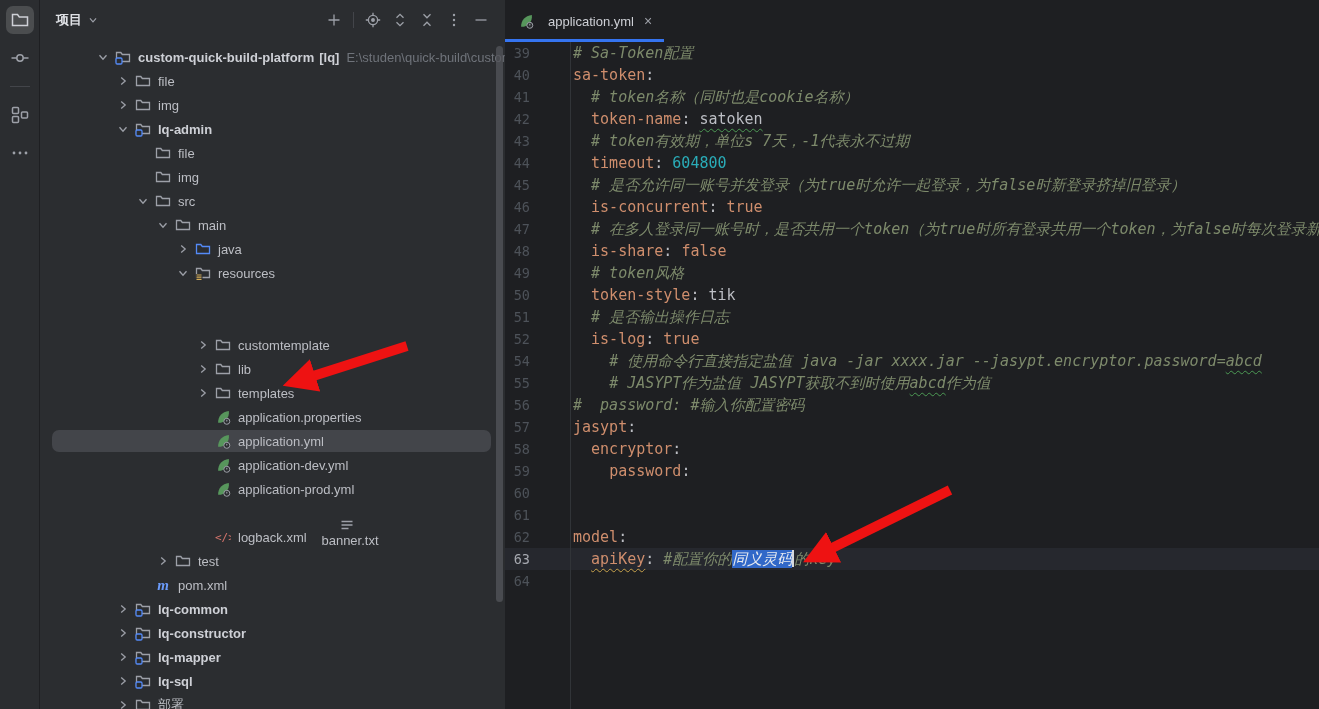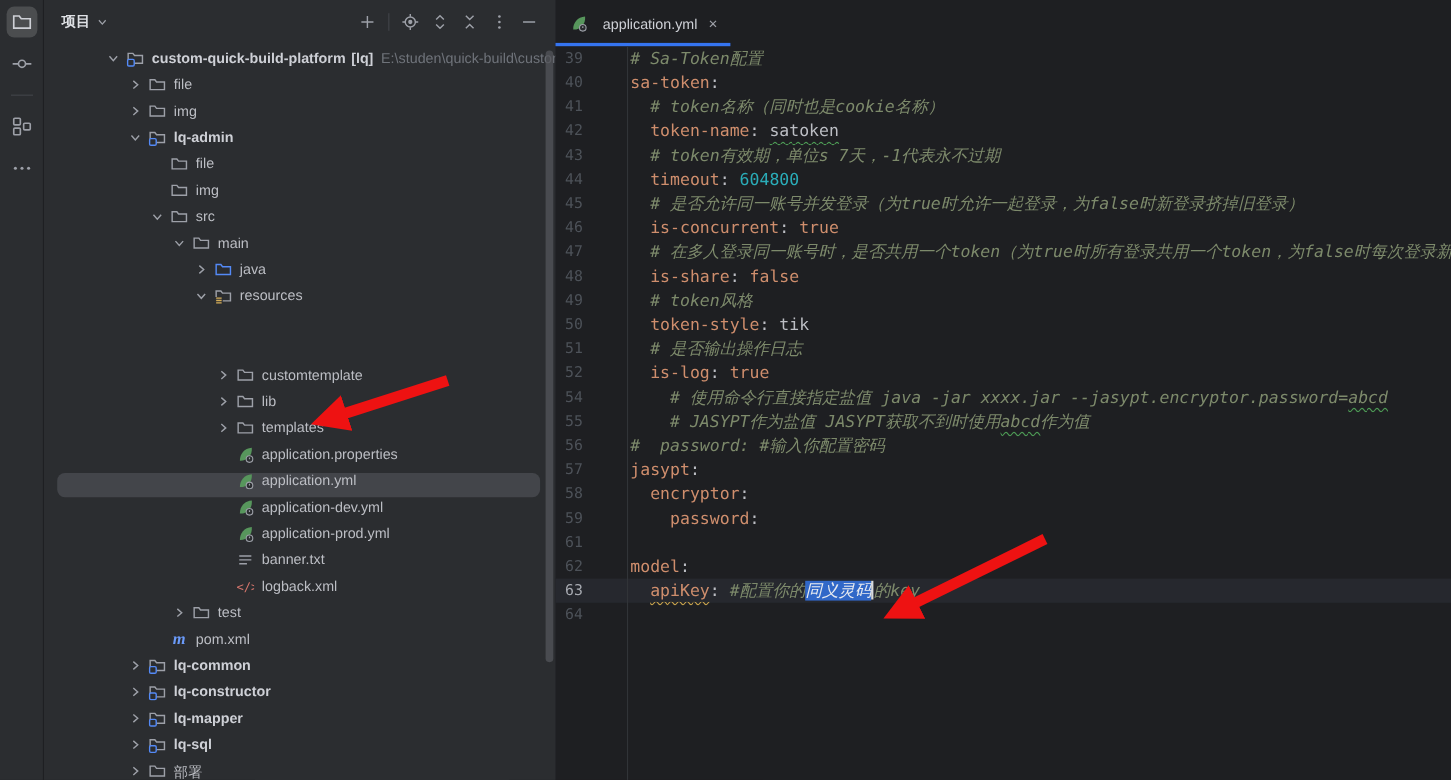--- a/index.html
+++ b/index.html
@@ -18,21 +18,21 @@
   .project-panel { width:465px; background:#2b2d30; flex:none; display:flex; flex-direction:column; position:relative; }
   .pp-header { height:40px; display:flex; align-items:center; padding:0 10px 0 16px; }
   .pp-title { color:#dfe1e5; font-size:13px; font-weight:600;text-align:right; }
   .pp-title-chev { margin-left:4px; display:flex; }
   .pp-spacer { flex:1; }
   .pp-tools { display:flex; align-items:center; gap:11px; margin-right:6px; }
   .tbicon { width:16px; height:16px; display:flex; align-items:center; justify-content:center; }
   .tb-divider { width:1px; height:16px; background:#43454a; }
 
   .tree { flex:1; overflow:hidden; padding-top:5px; font-size:13px; color:#bcbec4; position:relative; }
-  .trow { height:24px; display:flex; white-space:nowrap; position:relative; }
+  .trow { height:24px; display:flex; align-items:center; white-space:nowrap; position:relative; }
   .trow > * { position:relative; }
   .trow.selected::before { content:""; position:absolute; left:12px; right:14px; top:1px; bottom:1px;
                            background:#43454a; border-radius:7px; }
   .chev { width:20px; height:16px; display:flex; align-items:center; justify-content:flex-start; flex:none; }
   .ticon { width:16px; height:16px; margin-right:7px; flex:none; display:flex; align-items:center; justify-content:center; }
   .tlabel { color:#bcbec4; }
   .tlabel.bold { font-weight:700; color:#ced0d6; }
   .tsuffix { font-weight:700; color:#ced0d6; margin-left:5px; }
   .tpath { color:#6f737a; margin-left:7px; overflow:hidden; }
   .maven-m { font-family:"Liberation Serif","DejaVu Serif",serif; font-style:italic; font-weight:bold;
@@ -364,21 +364,21 @@
           <span class="chev"></span>
           <span class="ticon">
             <svg width="16" height="16" viewBox="0 0 16 16">
               <path d="M13.9 2.1c.4 3.5-.7 6.7-2.9 8.9-2 2-4.8 3-7.9 2.8C2.9 8.1 7 2.5 13.9 2.1z" fill="#57965c"></path>
               <circle cx="11.8" cy="12.3" r="3" fill="#2b2d30" stroke="#9da0a8" stroke-width="1"></circle>
               <path d="M11.8 10.8v1.6" stroke="#9da0a8" stroke-width="1.1"></path>
             </svg>
           </span>
           <span class="tlabel">application-prod.yml</span>
         </div>
-        <div class="trow" style="padding-left: 155px;">
+        <div class="trow" style="padding-left: 155px; flex-direction: column;">
           <span class="chev"></span>
           <span class="ticon">
             <svg width="16" height="16" viewBox="0 0 16 16" fill="none" stroke="#9da0a8" stroke-width="1.3">
               <path d="M2.5 4.5h11M2.5 8h11M2.5 11.5h7"></path>
             </svg>
           </span>
           <span class="tlabel">banner.txt</span>
         </div>
         <div class="trow" style="padding-left: 155px;">
           <span class="chev"></span>
@@ -586,20 +586,24 @@
           <span class="egut">57</span>
           <span class="ecode"><span class="seg-k">jasypt</span><span class="seg-p">:</span></span>
         </div>
         <div class="eline">
           <span class="egut">58</span>
           <span class="ecode"><span class="seg-p">  </span><span class="seg-k">encryptor</span><span class="seg-p">:</span></span>
         </div>
         <div class="eline">
           <span class="egut">59</span>
           <span class="ecode"><span class="seg-p">    </span><span class="seg-k">password</span><span class="seg-p">:</span></span>
+        </div>
+        <div class="eline">
+          <span class="egut">60</span>
+          <span class="ecode"></span>
         </div>
         <div class="eline">
           <span class="egut">61</span>
           <span class="ecode"></span>
         </div>
         <div class="eline">
           <span class="egut">62</span>
           <span class="ecode"><span class="seg-k">model</span><span class="seg-p">:</span></span>
         </div>
         <div class="eline cur">

